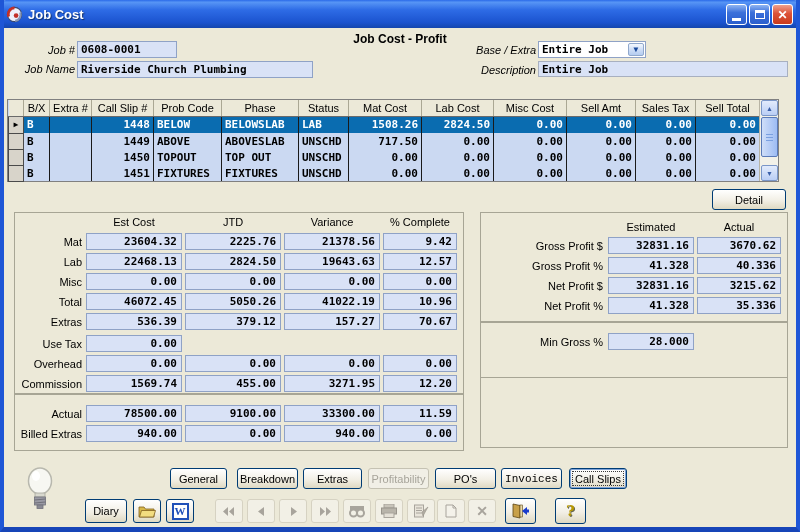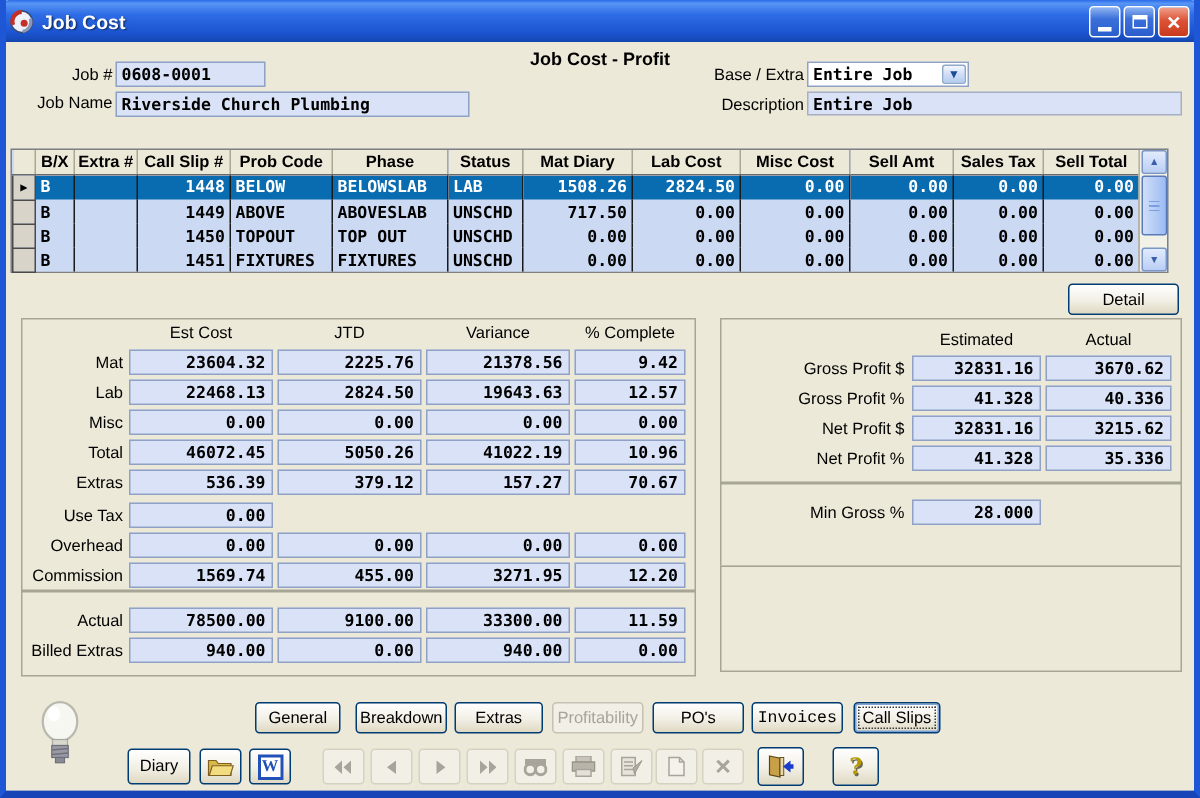--- a/index.html
+++ b/index.html
@@ -25,42 +25,42 @@
     width:21px; height:21px; border-radius:3px; border:1px solid #fff;
     background:linear-gradient(180deg,#8fb4f2 0%,#3b70da 40%,#2a5ecd 100%);
     display:flex; align-items:center; justify-content:center; color:#fff; cursor:pointer;
   }
   .winbtn.close { background:linear-gradient(180deg,#f0a08c 0%,#dd5338 45%,#c93a1c 100%); }
   .glyph-min { width:9px; height:3px; background:#fff; margin-top:10px; }
   .glyph-max { width:10px; height:9px; border:1px solid #fff; border-top:3px solid #fff; }
   .winbtn.close span { font-size:12px; font-weight:bold; line-height:1; }
 
   .client { position:absolute; left:0; top:28px; width:792px; height:499px; background:#ECE9D8; }
-  .lbl { font-size:11px; color:#000; position:absolute; text-align:right; }
+  .lbl { font-size:11px; color:#000; position:absolute; text-align:right;font-style:italic; }
 
   .page-title { position:absolute; left:0; right:0; top:4px; text-align:center; font-size:12px; font-weight:bold; }
 
   .fldbox {
     position:absolute; background:#D9E2F6; border:1px solid #8FA2C6;
     font-family:"DejaVu Sans Mono", monospace; font-size:11px; font-weight:bold;
     padding:1px 3px; height:17px; line-height:13px;
   }
   .combo { display:flex; align-items:center; background:#fff; }
   .combo .cval { flex:1; }
   .combo-btn {
     width:16px; height:13px; margin-right:-2px; border:1px solid #90A8CC; border-radius:2px;
     background:linear-gradient(180deg,#f4f8fe,#cfdef6 50%,#b4ccf0);
     display:flex; align-items:center; justify-content:center; font-size:8px; color:#1A4A9C; cursor:pointer;
   }
 
   
   .grid { position:absolute; left:3px; top:71px; width:772px; height:83px; border:1px solid #808080; background:#CBD9F2; }
   .grid table { border-collapse:collapse; table-layout:fixed; width:751px; }
   .grid th {
-    height:16px; background:#ECE9D8; font-size:11px; font-weight:bold; text-align:center;
+    height:16px; background:#ECE9D8; font-size:11px; font-weight:normal; text-align:center;
     border-right:1px solid #aba894; border-bottom:1px solid #6a6a6a; overflow:hidden; white-space:nowrap;
   }
   .grid td {
     height:16px; font-family:"DejaVu Sans Mono", monospace; font-size:11px; font-weight:bold;
     border-right:1px solid #1a1a1a; overflow:hidden; white-space:nowrap; padding:0 3px;
   }
   .grid td.sel { background:#D8D4CA; border:1px solid #4a4a4a; padding:0; text-align:center; }
   .grid tr.datarow { background:#CBD9F2; }
   .grid tr.selected td { background:#0A6CB0; color:#fff; }
   .grid tr.selected td.sel { background:#D8D4CA; color:#000; }
@@ -178,21 +178,21 @@
         </colgroup>
         <tbody>
             <tr>
           <th></th>
           <th>B/X</th>
           <th>Extra #</th>
           <th>Call Slip #</th>
           <th>Prob Code</th>
           <th>Phase</th>
           <th>Status</th>
-          <th>Mat Diary</th>
+          <th>Mat Cost</th>
           <th>Lab Cost</th>
           <th>Misc Cost</th>
           <th>Sell Amt</th>
           <th>Sales Tax</th>
           <th>Sell Total</th>
         </tr>
         <tr class="datarow selected">
           <td class="sel"><span class="ptr">▶</span></td>
           <td class="tl">B</td>
           <td class="tl"></td>

